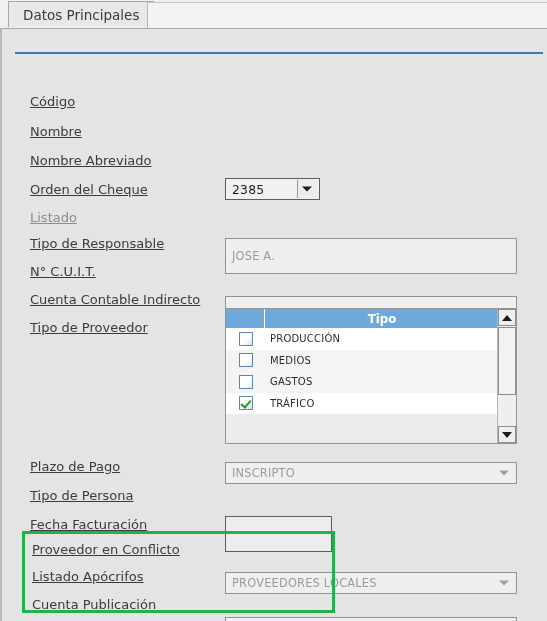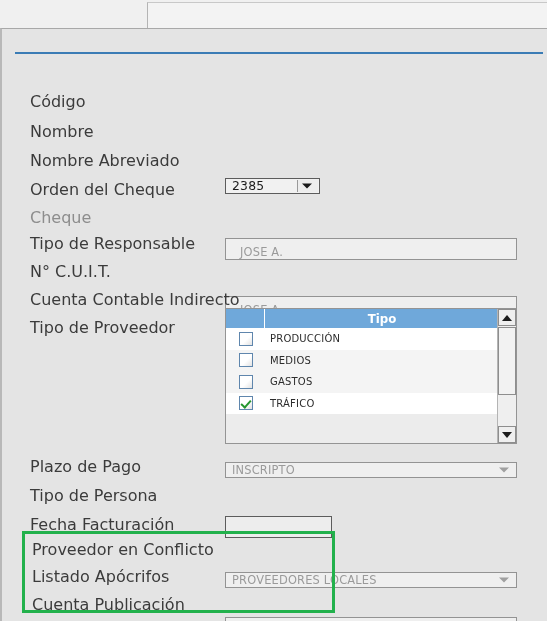--- a/index.html
+++ b/index.html
@@ -75,55 +75,56 @@
     position: absolute;
     left: 0;
     width: 547px;
     height: 24px;
     display: flex;
     align-items: center;
   }
   .lbl {
     position: absolute;
     left: 30px;
-    font-size: 16px;
+    font-size: 13px;
     color: #3b3b3b;
     white-space: nowrap;
     letter-spacing: 0px;
+    text-decoration: underline;
   }
   .lbl.dim { color: #8d8d8d; }
 
   
   .field {
+    position: absolute;
+    left: 225px;
+    height: 36px;
+    box-sizing: border-box;
+    background: #efefef;
+    border: 1px solid #939393;
+    display: flex;
+    align-items: center;
+    font-size: 11.4px;
+    color: #9a9a9a;
+    padding-left: 6px;
+    letter-spacing: 0.2px;
+  }
+  .field.wide { width: 292px; }
+  .field.white { background: #ededed; border: 1px solid #5c5c5c; color: #333; }
+
+  
+  .combo {
     position: absolute;
     left: 225px;
     height: 22px;
     box-sizing: border-box;
     background: #efefef;
     border: 1px solid #939393;
     display: flex;
-    align-items: flex-end;
-    font-size: 11.4px;
-    color: #9a9a9a;
-    padding-left: 14px;
-    letter-spacing: 0.2px;
-  }
-  .field.wide { width: 292px; }
-  .field.white { background: #ededed; border: 1px solid #5c5c5c; color: #333; }
-
-  
-  .combo {
-    position: absolute;
-    left: 225px;
-    height: 16px;
-    box-sizing: border-box;
-    background: #efefef;
-    border: 1px solid #939393;
-    display: flex;
-    align-items: flex-end;
+    align-items: center;
     font-size: 11.4px;
     color: #9a9a9a;
     padding-left: 6px;
     letter-spacing: 0.2px;
   }
   .combo .caret {
     position: absolute;
     right: 7px; top: 50%;
     transform: translateY(-50%);
     width: 0; height: 0;
@@ -316,20 +317,23 @@
     box-sizing: border-box;
     background: #efefef;
     border: 1px solid #939393;
   }
 </style>
 </head>
 <body>
 
 <div id="tabstrip">
   <div class="tab-rest"></div>
+  <div class="tab">
+    <span>Datos Principales</span>
+  </div>
   <div class="tab-blank"></div>
 </div>
 
 <div id="panel">
   <div class="blue-rule"></div>
 </div>
 
 <div class="row" style="top:89px">
   <span class="lbl">Código</span>
   <div class="combo enabled" style="top:89px;width:95px">
@@ -354,21 +358,21 @@
 </div>
 
 <div class="row" style="top:177px">
   <span class="lbl">Orden del Cheque</span>
   <div class="field wide" style="top:177px">
     <span>JOSE A.</span>
   </div>
 </div>
 
 <div class="row" style="top:205px">
-  <span class="lbl dim">Cheque</span>
+  <span class="lbl dim">Listado</span>
   <div class="radios" style="top:205px">
     <label class="radio">
       <span class="dot"></span>
       <span class="rl">SI</span>
     </label>
     <label class="radio on">
       <span class="dot"></span>
       <span class="rl">NO</span>
     </label>
   </div>

